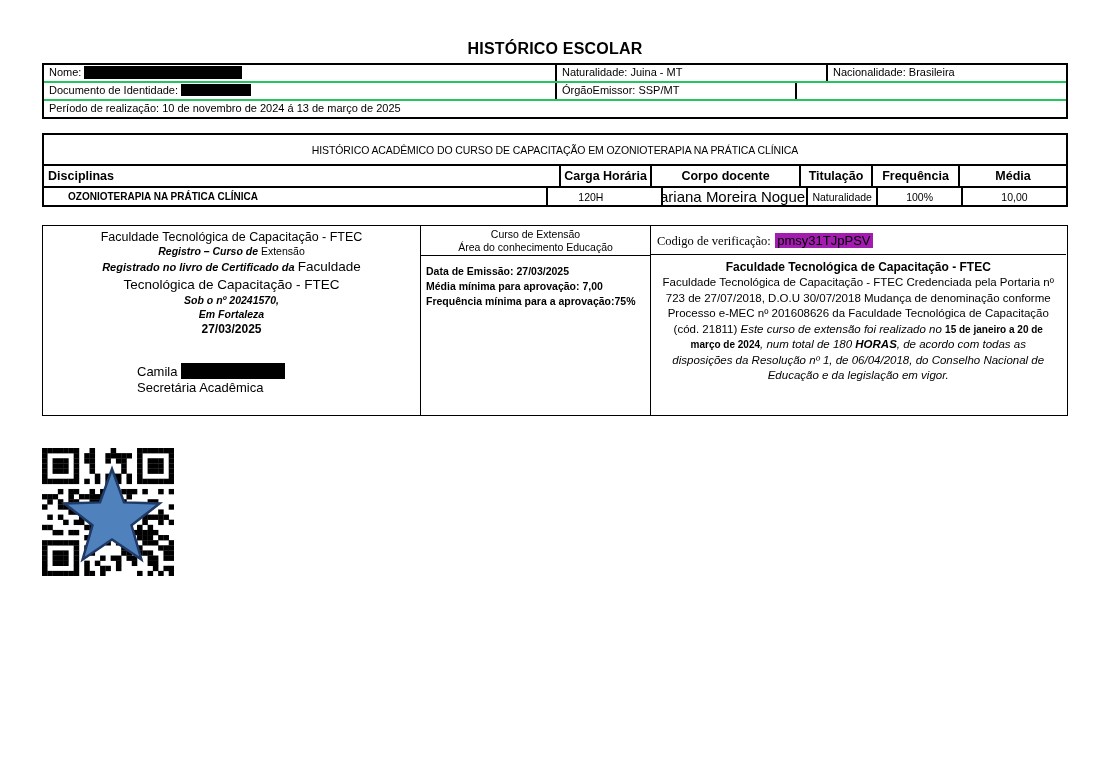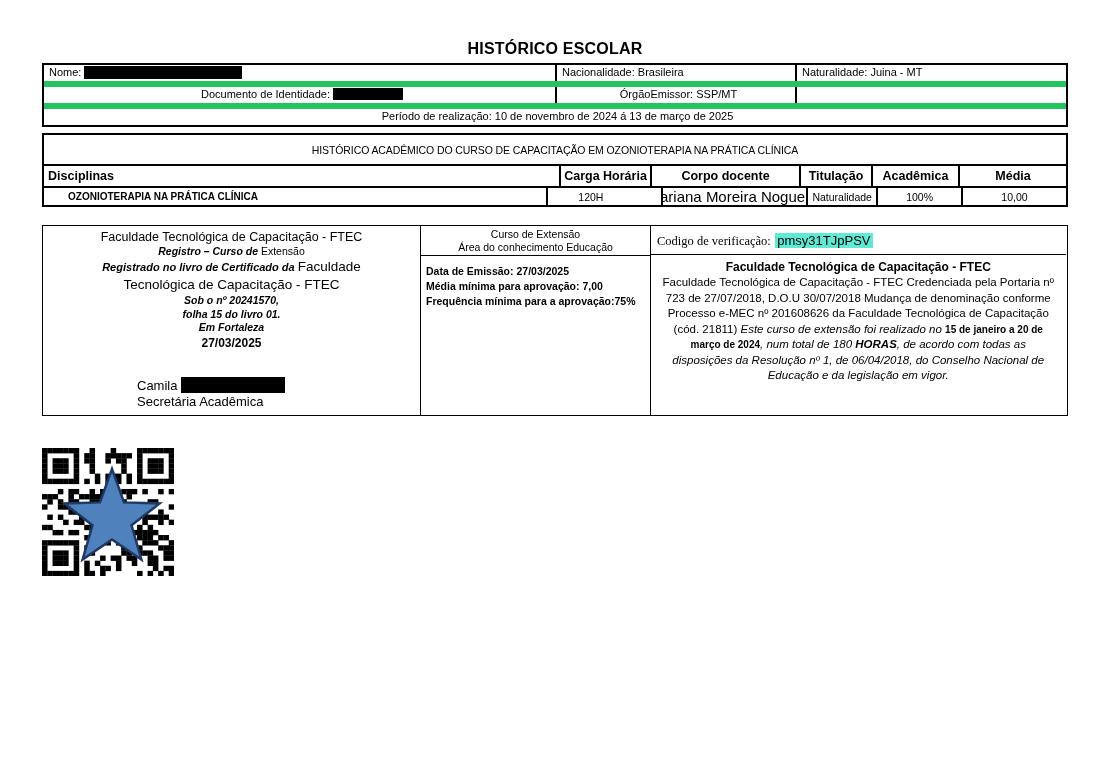--- a/index.html
+++ b/index.html
@@ -5,21 +5,21 @@
   * { margin:0; padding:0; box-sizing:border-box; }
   html,body { width:1110px; height:783px; background:#ffffff; font-family:"Liberation Sans", sans-serif; color:#000; }
 
   
   #doc-title { position:absolute; top:40px; left:0; width:1110px; text-align:center;
                font-size:16px; font-weight:bold; letter-spacing:0.2px; }
 
   
   #student-table { position:absolute; left:42px; top:63px; width:1026px; border:2px solid #000; background:#fff; }
   .st-row { display:flex; }
-  .st-row + .st-row { border-top:6px solid #22c55e;text-align:center; }
+  .st-row + .st-row { border-top:2px solid #22c55e; }
   .st-cell { height:16px; line-height:15px; font-size:11px; font-weight:normal; padding:0 0 0 5px; white-space:nowrap; overflow:hidden; }
   .st-c1 { width:511px; }
   .st-c2 { width:240px; border-left:2px solid #000; }
   .st-c3 { width:271px; border-left:2px solid #000; }
   .st-full { width:1022px; }
   .redact { display:inline-block; background:#000; vertical-align:middle; margin-top:-2px; }
   #redact-name { width:158px; height:13px; margin-left:3px; }
   #redact-doc { width:70px; height:12px; margin-left:3px; }
 
   
@@ -58,78 +58,77 @@
   #signature-block { margin-top:26px; margin-left:94px; text-align:left; }
   #sig-line { font-size:13px; line-height:17px; }
   #redact-sig { width:104px; height:16px; margin-left:4px; margin-top:-3px; }
   #sig-role { font-size:13px; line-height:16px; }
 
   #fb-mid-top { height:29.5px; border-bottom:1.5px solid #000; text-align:center; font-size:10.5px; line-height:13px; padding-top:2px; }
   #fb-mid-body { padding:8px 0 0 5px; font-size:10.5px; font-weight:bold; line-height:15px; }
 
   #fb-right-top { height:28.5px; border-bottom:1.5px solid #000; padding:5px 0 0 6px; white-space:nowrap; }
   #code-label { font-family:"Liberation Serif", serif; font-size:12.5px; }
-  #code-value { font-size:13px; background:#5eead4; padding:0 2px; }
+  #code-value { font-size:13px; background:#a21caf; padding:0 2px; }
   #fb-right-body { padding:5px 8px 0 8px; text-align:center; font-size:11.5px; line-height:15.5px; }
   #fb-right-body .rb-bold { font-weight:bold; font-size:12px; }
   .rb-date { font-weight:bold; font-style:normal; font-size:10px; }
   .rb-horas { font-weight:bold; font-style:italic; }
 
   
   #qr-wrap { position:absolute; left:42px; top:448px; width:132px; height:128px; }
 </style>
 </head>
 <body>
 
 <div id="doc-title">HISTÓRICO ESCOLAR</div>
 
 <div id="student-table">
   <div class="st-row">
     <div class="st-cell st-c1"><span>Nome:</span><span id="redact-name" class="redact"></span></div>
+    <div class="st-cell st-c3">Naturalidade: Juina - MT</div>
     <div class="st-cell st-c2">Nacionalidade: Brasileira</div>
-    <div class="st-cell st-c3">Naturalidade: Juina - MT</div>
   </div>
   <div class="st-row">
     <div class="st-cell st-c1"><span>Documento de Identidade:</span><span id="redact-doc" class="redact"></span></div>
     <div class="st-cell st-c2">ÓrgãoEmissor: SSP/MT</div>
     <div class="st-cell st-c3"></div>
   </div>
   <div class="st-row">
     <div class="st-cell st-full">Período de realização: 10 de novembro de 2024 á 13 de março de 2025</div>
   </div>
 </div>
 
 <div id="academic-table">
   <div id="academic-title">HISTÓRICO ACADÊMICO DO CURSO DE CAPACITAÇÃO EM  OZONIOTERAPIA NA PRÁTICA CLÍNICA</div>
   <div class="ac-row">
     <div class="ac-cell ac-head w-disc">Disciplinas</div>
     <div class="ac-cell ac-head w-ch">Carga Horária</div>
     <div class="ac-cell ac-head w-cd">Corpo docente</div>
     <div class="ac-cell ac-head w-tit">Titulação</div>
-    <div class="ac-cell ac-head w-frq">Acadêmica</div>
+    <div class="ac-cell ac-head w-frq">Frequência</div>
     <div class="ac-cell ac-head w-med">Média</div>
   </div>
   <div class="ac-row">
     <div class="ac-cell ac-data w-disc">OZONIOTERAPIA NA PRÁTICA CLÍNICA</div>
     <div class="ac-cell ac-data w-ch">120H</div>
     <div class="ac-cell ac-data w-cd">Mariana Moreira Nogueira</div>
     <div class="ac-cell ac-data w-tit">Naturalidade</div>
     <div class="ac-cell ac-data w-frq">100%</div>
     <div class="ac-cell ac-data w-med">10,00</div>
   </div>
 </div>
 
 <div id="footer-box">
 
   <div id="fb-left">
     <div class="l1">Faculdade Tecnológica de Capacitação - FTEC</div>
     <div class="l2"><span class="bit">Registro – Curso de </span><span>Extensão</span></div>
     <div class="l3"><span>Registrado no livro de Certificado da </span><span class="big">Faculdade Tecnológica de Capacitação - FTEC</span></div>
     <div class="l4 bit">Sob o nº 20241570,</div>
-    <div class="l4 bit">folha 15  do livro 01.</div>
     <div class="l4 bit">Em Fortaleza</div>
     <div class="l7">27/03/2025</div>
     <div id="signature-block">
       <div id="sig-line"><span>Camila</span><span id="redact-sig" class="redact"></span></div>
       <div id="sig-role">Secretária Acadêmica</div>
     </div>
   </div>
 
   <div id="fb-mid">
     <div id="fb-mid-top">

